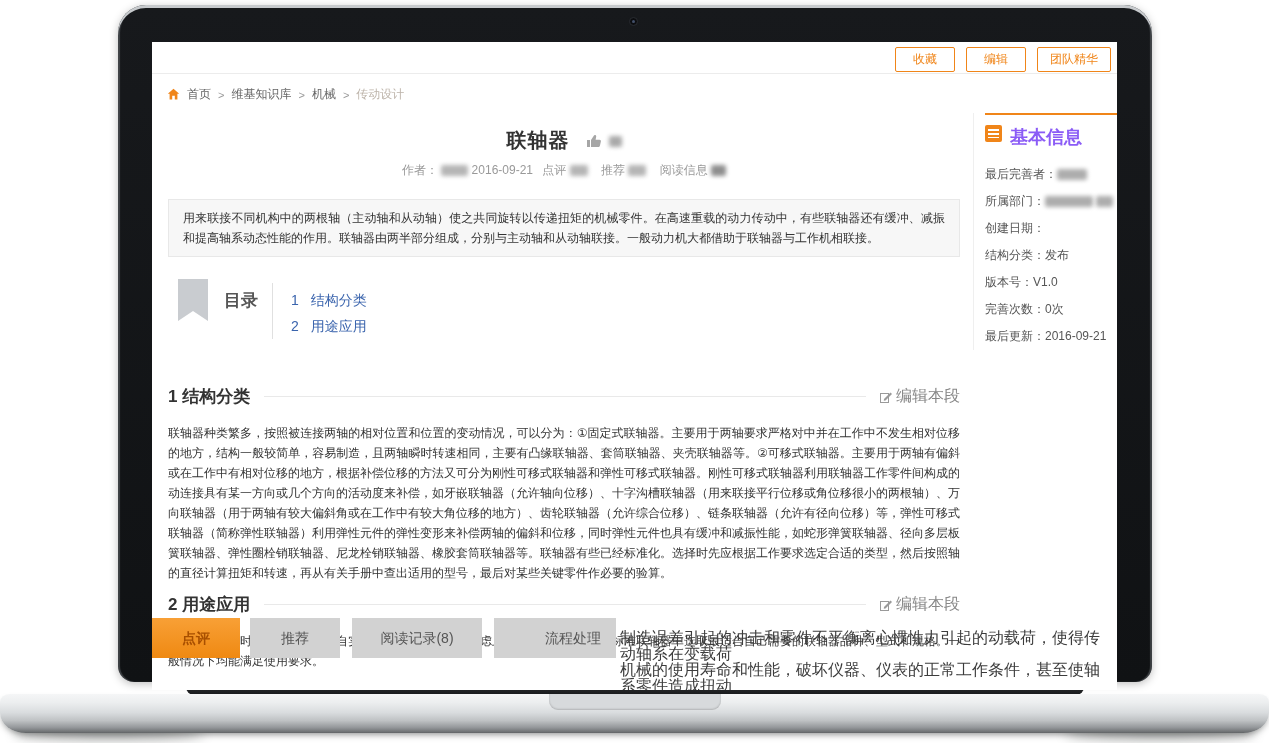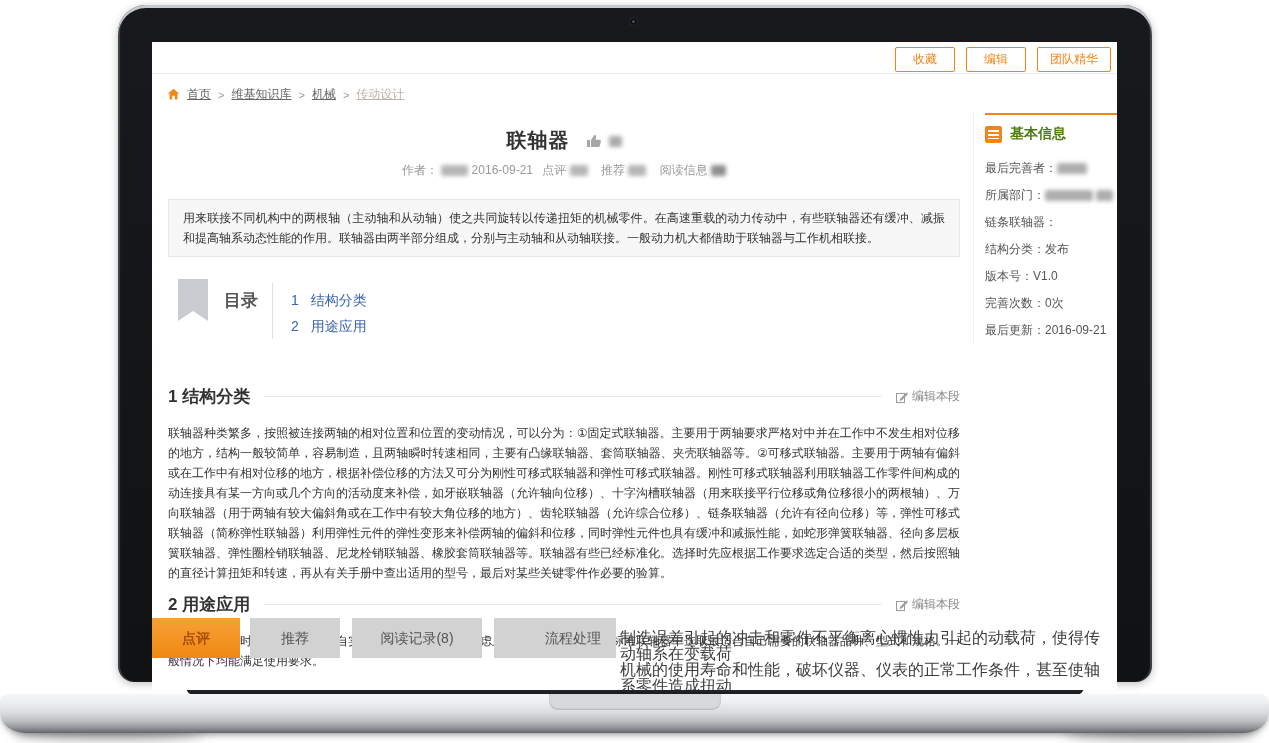--- a/index.html
+++ b/index.html
@@ -37,21 +37,21 @@
 
   
   .topbar { height:32px; border-bottom:1px solid #ececec; position:relative; }
   .topbar-buttons { position:absolute; right:6px; top:5px; display:flex; gap:11px; }
   .obtn { display:inline-block; min-width:60px; text-align:center; padding:3px 12px; font-size:12px;
     color:#f08519; border:1px solid #f08519; border-radius:2px; background:#fff; cursor:pointer; white-space:nowrap; }
 
   
   .breadcrumb { display:flex; align-items:center; gap:7px; padding:12px 0 10px 15px; font-size:12px; color:#666; }
   .breadcrumb .sep { color:#999; font-size:11px; }
-  .breadcrumb .crumb { color:#666; cursor:pointer;text-decoration:underline; }
+  .breadcrumb .crumb { color:#666; cursor:pointer; }
   .breadcrumb .crumb.current { color:#bdb4aa; cursor:default; }
   .home-ico { width:13px; height:13px; display:inline-block; }
 
   
   .content { margin-left:16px; width:792px; }
   .title-row { margin-top:14px; text-align:center; font-size:20px; font-weight:bold; color:#333; letter-spacing:1px; }
   .thumb-ico { display:inline-block; vertical-align:-2px; margin-left:10px; cursor:pointer; }
   .blur { display:inline-block; height:11px; border-radius:2px; background:#a9a9a9; filter:blur(2px); vertical-align:middle; }
   .author-row { margin-top:8px; text-align:center; font-size:12px; color:#999; }
   .author-row .blur { background:#b5b5b5; }
@@ -65,41 +65,41 @@
   .toc-label { font-size:17px; color:#555; margin:10px 14px 0 16px;font-weight:bold; }
   .toc-sepline { width:1px; align-self:stretch; background:#e0e0e0; margin-top:4px; }
   .toc-links { margin:8px 0 0 18px; }
   .toc-link { font-size:14px; color:#3a64ad; line-height:26px; cursor:pointer; }
   .toc-link .n { margin-right:12px; }
 
   .sec-head { display:flex; align-items:center; margin-top:46px; }
   .sec-head.second { margin-top:10px; }
   .sec-title { font-size:17px; font-weight:bold; color:#333; white-space:nowrap; }
   .sec-line { flex:1; height:1px; background:#e9e9e9; margin:0 14px; }
-  .edit-link { display:flex; align-items:center; gap:4px; font-size:12px; color:#888; white-space:nowrap; cursor:pointer;justify-content:space-between; }
+  .edit-link { display:flex; align-items:center; gap:4px; font-size:16px; color:#888; white-space:nowrap; cursor:pointer;justify-content:space-between; }
   .edit-ico { width:12px; height:12px; }
 
   .para { margin-top:15px; font-size:12px; line-height:20px; color:#333; text-align:justify; }
 
   
   .frags { position:absolute; left:468px; top:588px; width:494px; font-size:16px; line-height:16px; color:#3c3c3c; z-index:1; }
 
   
   .tabbar { position:absolute; left:0; top:576px; width:480px; height:40px; z-index:2; }
   .tab { position:absolute; top:0; height:40px; line-height:40px; text-align:center; font-size:14px; cursor:pointer; }
   .tab.grey { background:#d2d2d2; color:#555; }
   .tab.active { background:linear-gradient(#f8a036,#ef8912); color:#a84f00; font-weight:bold; }
   .tab.t0 { left:0; width:88px; } .tab.t1 { left:98px; width:90px; }
   .tab.t2 { left:200px; width:130px; } .tab.t3 { left:342px; width:122px;padding-left:36px; }
 
   
   .sidebar { position:absolute; left:821px; top:71px; width:144px; border-left:1px solid #efefef; padding-left:11px; }
   .panel { border-top:2px solid #f08519; padding-top:10px; }
   .panel + .panel { margin-top:26px; }
-  .panel-head { display:flex; align-items:center; gap:8px; font-size:14px; font-weight:bold; color:#4d7c0f; }
+  .panel-head { display:flex; gap:8px; font-size:18px; font-weight:bold; color:#8b5cf6; }
   .doc-ico { width:17px; height:17px; border-radius:2px; background:#f08519; position:relative; flex:none; }
   .doc-ico::after { content:""; position:absolute; left:3px; top:4px; width:11px; height:9px;
     background:repeating-linear-gradient(#fff 0 1.6px, transparent 1.6px 4px); }
   .info-list { margin-top:12px; }
   .info-row { font-size:12px; color:#555; line-height:27px; white-space:nowrap; }
   .info-row .blur { background:#adadad; }
 </style>
 </head>
 <body>
 
@@ -218,21 +218,21 @@
         <span>基本信息</span>
       </div>
       <div class="info-list">
         <div class="info-row">
           <span>最后完善者：</span><span class="blur" style="width:30px;"></span>
         </div>
         <div class="info-row">
           <span>所属部门：</span><span class="blur" style="width:48px;"></span> <span class="blur" style="width:17px;"></span>
         </div>
         <div class="info-row">
-          <span>链条联轴器：</span><span></span>
+          <span>创建日期：</span><span></span>
         </div>
         <div class="info-row">
           <span>结构分类：</span><span>发布</span>
         </div>
         <div class="info-row">
           <span>版本号：</span><span>V1.0</span>
         </div>
         <div class="info-row">
           <span>完善次数：</span><span>0次</span>
         </div>

